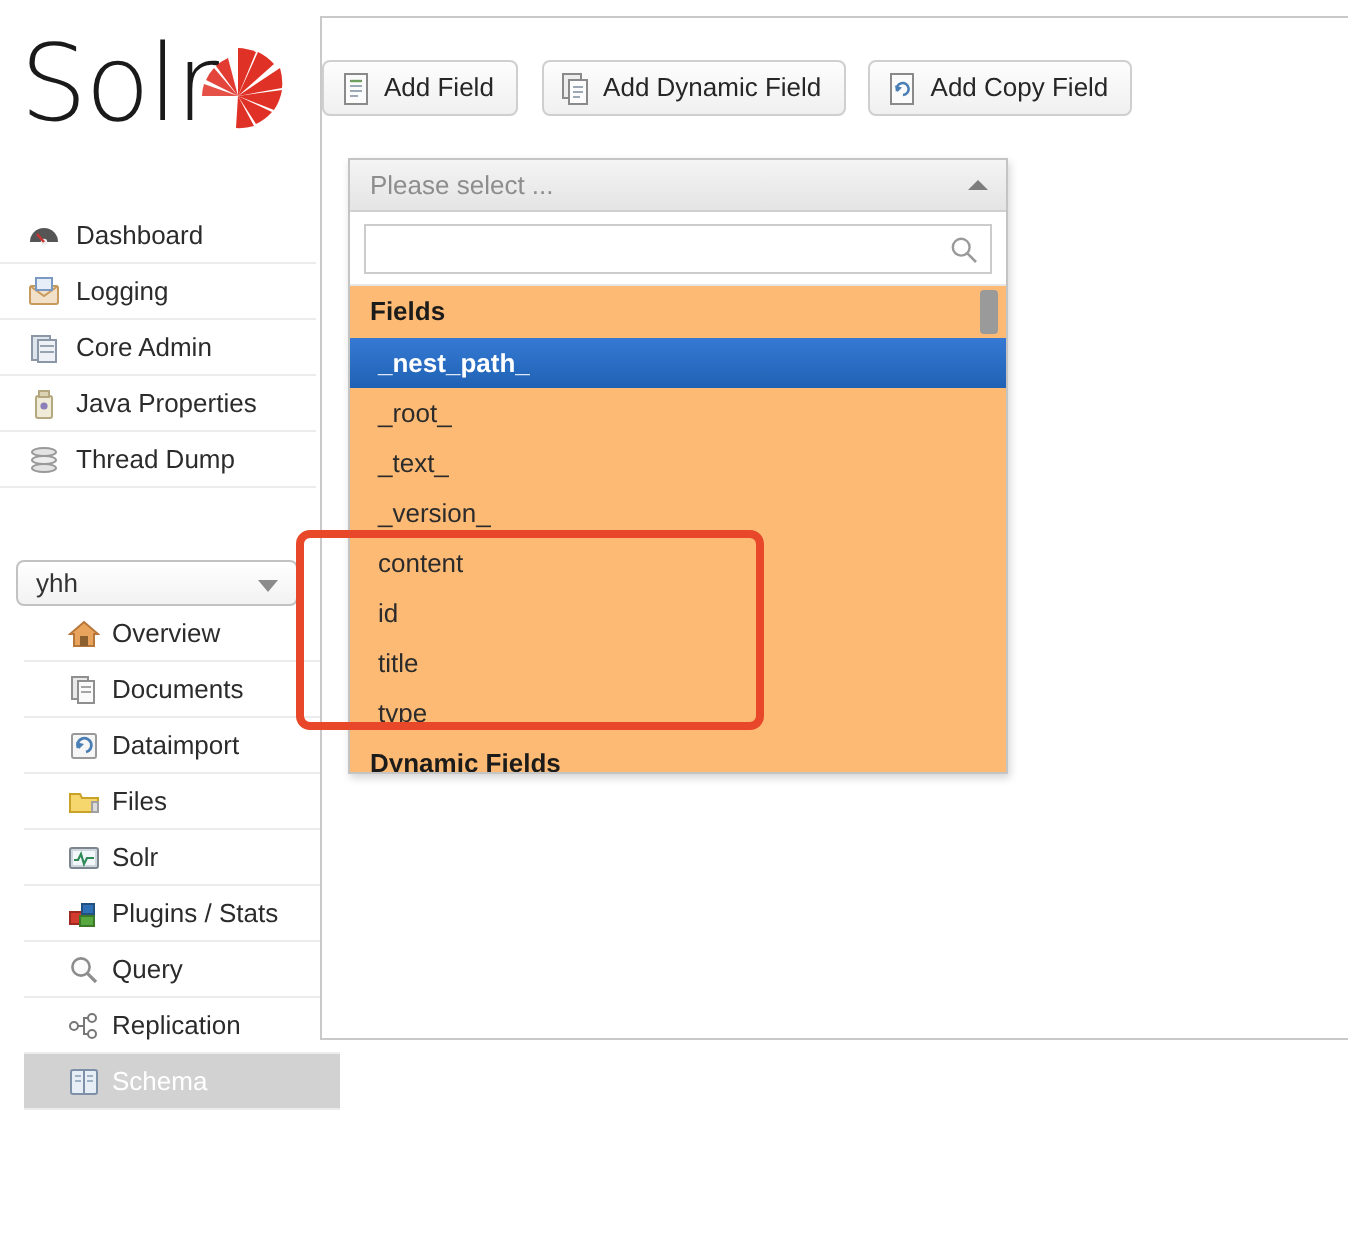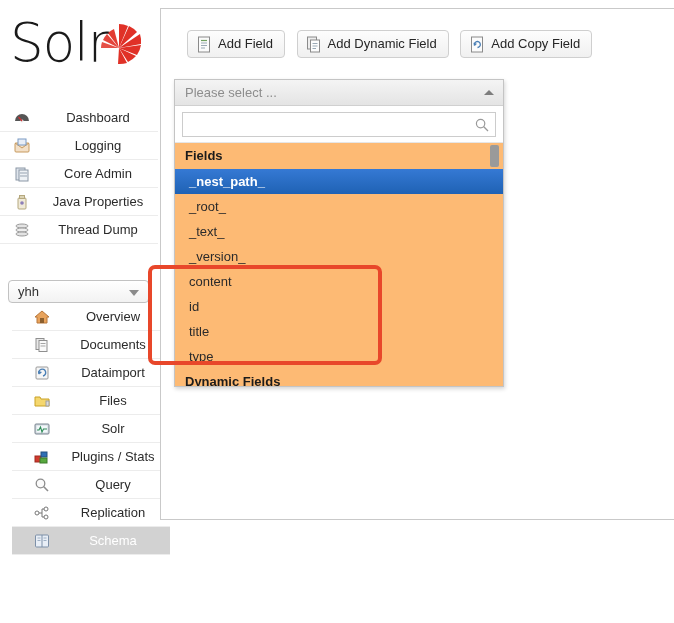--- a/index.html
+++ b/index.html
@@ -54,21 +54,20 @@
     height: 48px;
   }
 
   .nav-group {
     position: absolute;
     left: 0;
     width: 158px;
     list-style: none;
     margin: 0;
     padding: 0;
-    text-align: center;
   }
   #nav-global { top: 104px; }
   #nav-core   { top: 303px; padding-left: 12px; }
 
   .nav-item {
     position: relative;
     height: 28px;
     line-height: 28px;
     border-bottom: 1px solid #ececec;
     padding-left: 38px;
@@ -133,21 +132,21 @@
     height: 512px;
     background: #ffffff;
     border: 1px solid #c9c9c9;
     border-right: none;
     box-sizing: border-box;
   }
 
   
   #toolbar {
     position: absolute;
-    left: 26px;
+    left: 0;
     top: 21px;
     height: 43px;
   }
   .tool-btn {
     position: relative;
     display: inline-block;
     height: 28px;
     line-height: 26px;
     box-sizing: border-box;
     border: 1px solid #cfcfcf;

